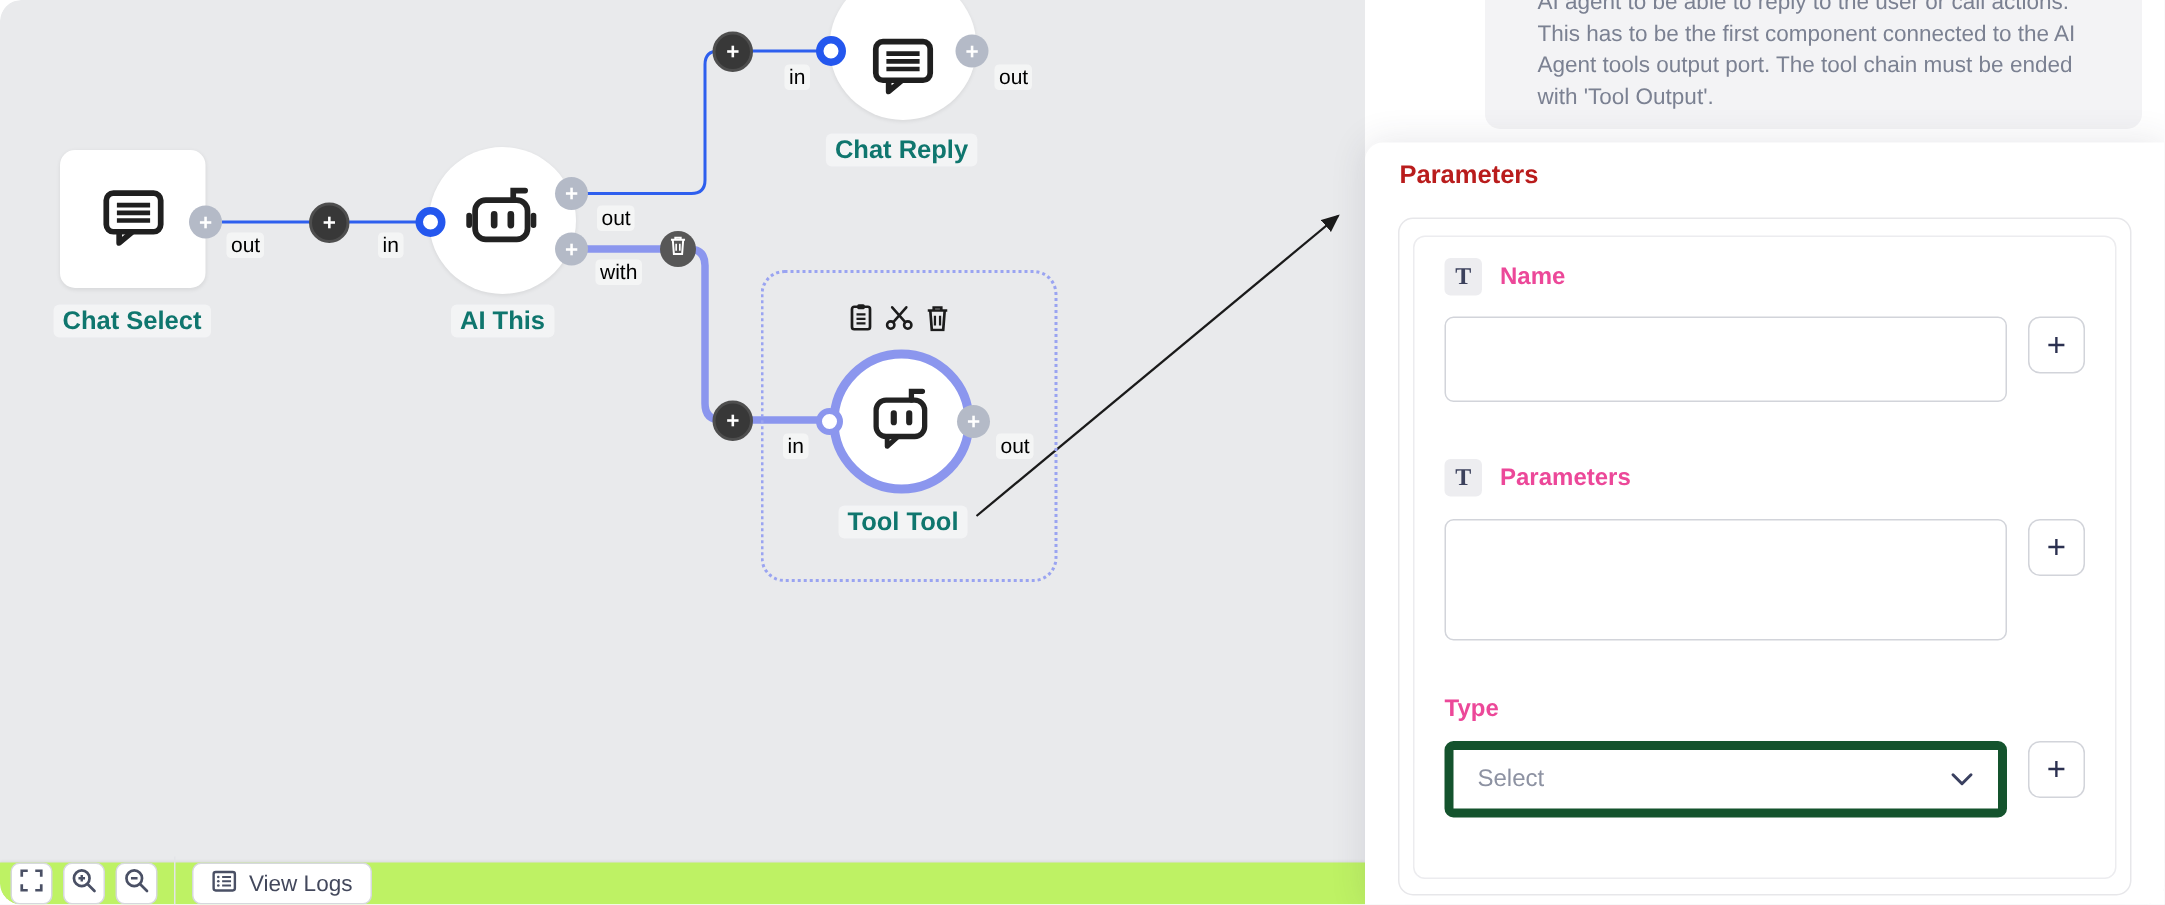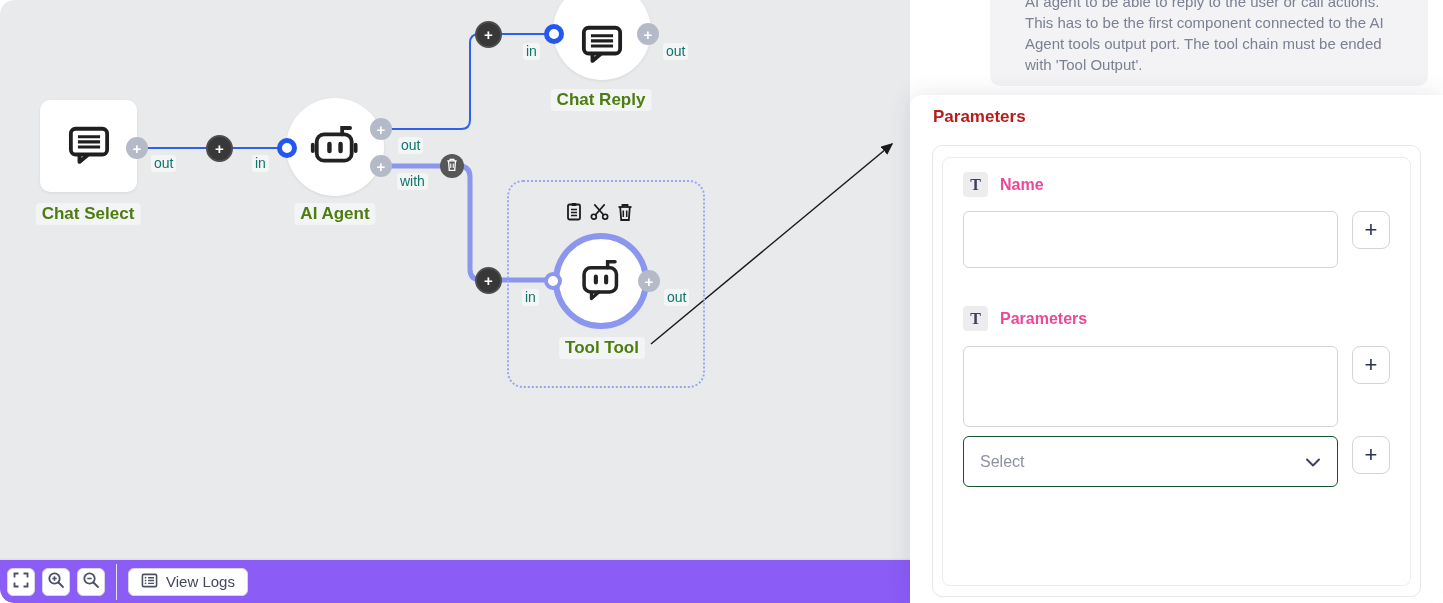--- a/index.html
+++ b/index.html
@@ -23,30 +23,30 @@
 
   .port-plus { position:absolute; width:22px; height:22px; border-radius:50%; background:#b4bac7; color:#fff;
     display:flex; align-items:center; justify-content:center; font-size:15px; font-weight:700; line-height:1; }
   .port-ring-blue { position:absolute; width:20px; height:20px; border-radius:50%; background:#fff; border:5px solid #2457ee; }
   .port-ring-peri { position:absolute; width:18px; height:18px; border-radius:50%; background:#fff; border:4px solid #8b96ee; }
   .edge-plus { position:absolute; width:27px; height:27px; border-radius:50%; background:#383838; border:2px solid #4e4e4e;
     color:#fff; display:flex; align-items:center; justify-content:center; font-size:15px; font-weight:700; line-height:1; }
   .edge-trash { position:absolute; left:440px; top:154px; width:24px; height:24px; border-radius:50%; background:#575757;
     display:flex; align-items:center; justify-content:center; }
 
-  .port-label { position:absolute; font-size:14px; color:#0f766e; line-height:17px;
+  .port-label { position:absolute; font-size:14px; color:#000000; line-height:17px;
     background:rgba(250,250,251,.65); padding:0 3px; border-radius:3px; }
   .node-label { position:absolute; transform:translateX(-50%); white-space:nowrap; font-size:17px; font-weight:600;
-    color:#4d7c0f; background:rgba(250,250,251,.6); padding:1px 6px; border-radius:4px; }
+    color:#0f766e; background:rgba(250,250,251,.6); padding:1px 6px; border-radius:4px; }
 
   .action-icons { position:absolute; left:566px; top:202px; display:flex; gap:8px; align-items:center; }
   .action-icons span { display:flex; }
 
   
-  .bottom-bar { position:absolute; left:0; bottom:0; width:910px; height:43px; background:#8b5cf6;
+  .bottom-bar { position:absolute; left:0; bottom:0; width:910px; height:28px; background:#bef264;
     box-shadow:0 -1px 2px rgba(0,0,0,.06); display:flex; align-items:center; padding:0 7px; gap:7px; border-radius:0 0 0 14px;text-align:right; }
   .tool-btn { width:28px; height:28px; border:1px solid #d6d8dd; border-radius:6px; background:#fff;
     display:flex; align-items:center; justify-content:center; color:#4a5065; }
   .bar-divider { width:1px; height:36px; background:#e3e4e8; margin:0 4px; }
   .view-logs-btn { height:28px; border:1px solid #d6d8dd; border-radius:6px; background:#fff;
     display:flex; align-items:center; gap:8px; padding:0 12px; font-size:15px; color:#43485c; }
 
   
   .tooltip-box { position:absolute; left:990px; top:-30px; width:438px; background:#f3f3f5; border-radius:10px;
     padding:21px 28px 11px 35px; font-size:15px; line-height:21px; color:#7b8192; }
@@ -61,21 +61,21 @@
   .label-row { display:flex; align-items:center; gap:12px; height:25px; }
   .t-icon { width:25px; height:25px; background:#ededf0; border-radius:4px; display:flex; align-items:center; justify-content:center;
     font-family:"Liberation Serif", serif; font-weight:700; font-size:16px; color:#3c415c; }
   .field-label { font-size:16px; font-weight:700; color:#ec4899; }
   .field-row { display:flex; align-items:flex-start; gap:14px; }
   .text-input { width:375px; height:57px; border:1px solid #d2d4da; border-radius:6px; background:#fff; outline:none;
     font-family:"Liberation Sans", sans-serif; font-size:16px; padding:8px 12px; color:#22274a; }
   .textarea { height:81px; resize:none; }
   .add-btn { width:38px; height:38px; border:1px solid #d2d4da; border-radius:8px; background:#fff; font-size:22px; font-weight:400;
     color:#2b3050; display:flex; align-items:center; justify-content:center; line-height:1; }
-  .select-box { width:375px; height:51px; border:1px solid #14532d; border-radius:6px; background:#fff;
+  .select-box { width:375px; height:51px; border:6px solid #14532d; border-radius:6px; background:#fff;
     display:flex; align-items:center; justify-content:space-between; padding:0 16px; }
   .select-value { font-size:16px; color:#8d92a2; }
 </style>
 </head>
 <body>
 
 <div class="screen">
 
   <div class="canvas">
 
@@ -125,21 +125,21 @@
     <div class="port-ring-blue" style="left:277px; top:138px;"></div>
     <div class="port-label" style="left:252px; top:155px;">in</div>
     <div class="port-plus" style="left:370px; top:118px;">
         <span>+</span>
       </div>
     <div class="port-label" style="left:398px; top:137px;">out</div>
     <div class="port-plus" style="left:370px; top:155px;">
         <span>+</span>
       </div>
     <div class="port-label" style="left:397px; top:173px;">with</div>
-    <div class="node-label" style="left:335px; top:203px;">AI Agent</div>
+    <div class="node-label" style="left:335px; top:203px;">AI This</div>
 
     <div class="edge-trash">
       <span>
         <svg width="12" height="13" viewBox="0 0 16 18" fill="none" stroke="#ffffff">
           <path d="M1.5 4 H14.5" stroke-width="1.8"></path>
           <path d="M5.5 4 V2 H10.5 V4" stroke-width="1.8"></path>
           <path d="M3.2 4 L4.2 17 H11.8 L12.8 4" stroke-width="1.8"></path>
           <path d="M6.3 7.5 v6.5 M9.7 7.5 v6.5" stroke-width="1.5"></path>
         </svg>
       </span>
@@ -279,20 +279,23 @@
           <span class="t-icon">T</span>
           <span class="field-label">Parameters</span>
         </div>
         <div class="field-row" style="margin-top:15px;">
           <textarea class="text-input textarea" style=""></textarea>
           <div class="add-btn">
               <span>+</span>
             </div>
         </div>
 
+        <div class="label-row" style="margin-top:33px;">
+          <span class="field-label">Type</span>
+        </div>
         <div class="field-row" style="margin-top:9px;">
           <div class="select-box">
             <span class="select-value">Select</span>
             <span>
               <svg width="16" height="9" viewBox="0 0 16 9" fill="none" stroke="#3a4060">
                 <path d="M2 1.5 L8 7.5 L14 1.5" stroke-width="2" stroke-linecap="round" stroke-linejoin="round"></path>
               </svg>
             </span>
           </div>
           <div class="add-btn">

